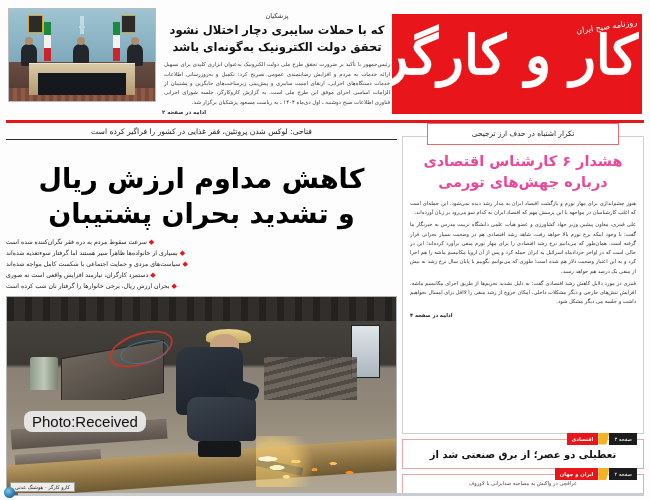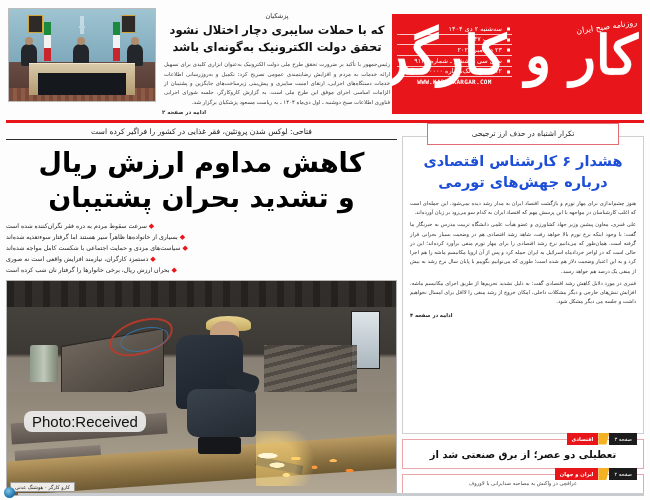--- a/index.html
+++ b/index.html
@@ -225,21 +225,21 @@
     display: flex;
     flex-direction: column;
     min-width: 0;
   }
   .over-line {
     font-size: 7.6px;
     text-align: center;
     color: #1b1b1b;
     padding: 4px 0 3px 0;
     border-bottom: 1px solid #2b2b2b;
-    margin-bottom: 5px;
+    margin-bottom: 21px;
   }
   .main-headline {
     text-align: center;
     font-size: 27px;
     font-weight: bold;
     line-height: 1.3;
     color: #000;
     letter-spacing: -0.5px;
     font-family: "DejaVu Sans", "Liberation Sans", sans-serif;
   }
@@ -418,21 +418,21 @@
     flex-direction: column;
     min-height: 0;
     overflow: hidden;
     background: #fff;
   }
   .left-headline {
     text-align: center;
     font-size: 14.5px;
     font-weight: bold;
     line-height: 1.45;
-    color: #1d4ed8;
+    color: #ec4899;
     margin-bottom: 6px;
   }
   .left-body {
     font-size: 5.2px;
     line-height: 1.78;
     text-align: justify;
     color: #333;
     column-count: 1;
   }
   .left-body p { margin: 0 0 3px 0; }
@@ -550,28 +550,20 @@
 </head>
 <body>
 
 <div class="page">
 
   <div class="top-strip">
 
     <div class="masthead">
       <div class="masthead-sub">روزنامه صبح ایران</div>
       <div class="masthead-title">کار و کارگر</div>
-      <div class="masthead-meta">
-        <div class="meta-line">سه‌شنبه ۲ دی ۱۴۰۴</div>
-        <div class="meta-line">۲ رجب ۱۴۴۷</div>
-        <div class="meta-line">۲۳ دسامبر ۲۰۲۵</div>
-        <div class="meta-line">سال سی و ششم ـ شماره ۹۱۳۴</div>
-        <div class="meta-line">۱۲ صفحه ـ تک‌شماره ۱۰۰۰۰۰ ریال</div>
-        <div class="meta-url">WWW.KARVAKARGAR.COM</div>
-      </div>
     </div>
 
     <div class="lead-story">
       <div class="lead-text">
         <div class="kicker">پزشکیان</div>
         <div class="lead-headline">
           <div>که با حملات سایبری دچار اختلال نشود</div>
           <div>تحقق دولت الکترونیک به‌گونه‌ای باشد</div>
         </div>
         <div class="lead-body">رئیس‌جمهور با تأکید بر ضرورت تحقق طرح ملی دولت الکترونیک به‌عنوان ابزاری کلیدی برای تسهیل ارائه خدمات به مردم و افزایش رضایتمندی عمومی تصریح کرد: تکمیل و به‌روزرسانی اطلاعات خدمات دستگاه‌های اجرایی، ارتقای امنیت سایبری و پیش‌بینی زیرساخت‌های جایگزین و پشتیبان از الزامات اساسی اجرای موفق این طرح ملی است. به گزارش کارو‌کارگر، جلسه شورای اجرایی فناوری اطلاعات صبح دوشنبه ـ اول دی‌ماه ۱۴۰۴ ـ به ریاست مسعود پزشکیان برگزار شد.</div>

